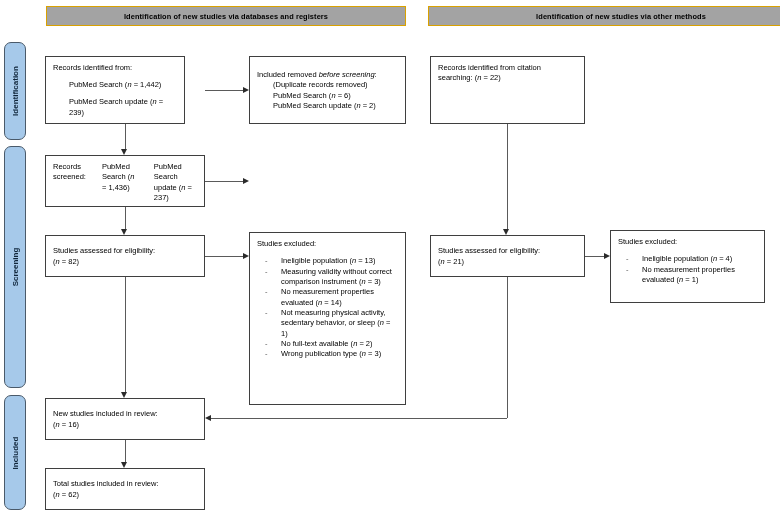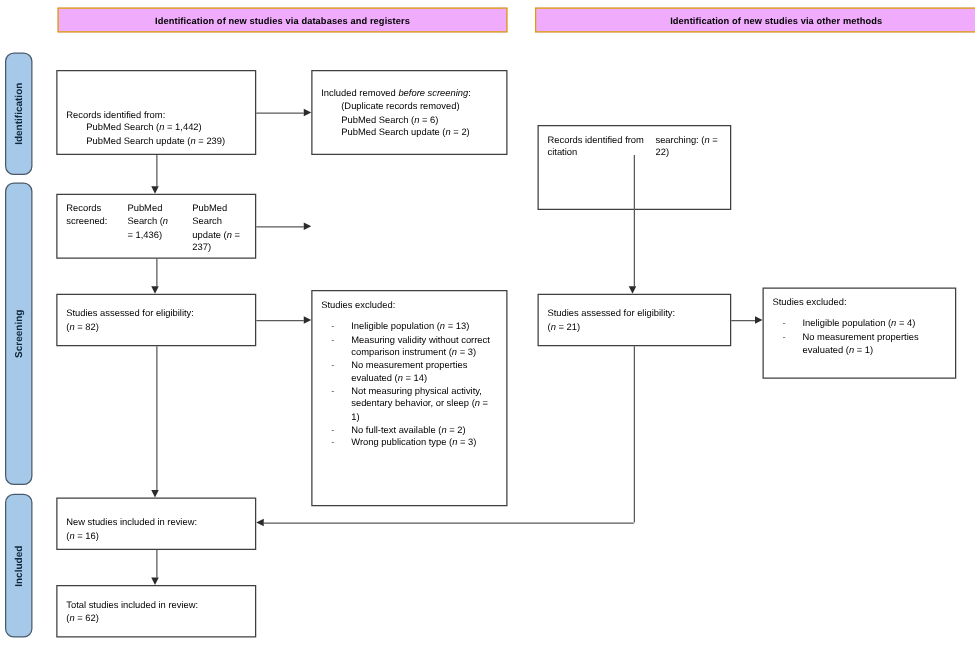--- a/index.html
+++ b/index.html
@@ -12,21 +12,21 @@
     width: 780px;
     height: 519px;
     background: #ffffff;
     font-family: "Liberation Sans", sans-serif;
     overflow: hidden;
   }
 
   
   .banner {
     position: absolute;
-    background: #f0abfc;
+    background: #a3a3a3;
     border: 1px solid #d9a100;
     border-radius: 0;
     color: #000000;
     font-size: 7.4px;
     font-weight: bold;
     display: flex;
     align-items: center;
     justify-content: center;
     letter-spacing: .1px;
     box-sizing: border-box;
@@ -129,34 +129,34 @@
   <div class="stage" style="left:4px; top:42px; width:22px; height:98px;">
     <span>Identification</span>
   </div>
   <div class="stage" style="left:4px; top:146px; width:22px; height:242px;">
     <span>Screening</span>
   </div>
   <div class="stage" style="left:4px; top:395px; width:22px; height:115px;">
     <span>Included</span>
   </div>
 
-  <div class="box" style="left:45px; top:56px; width:160px; height:68px; display:flex; flex-direction:column; justify-content:flex-end;">
+  <div class="box" style="left:45px; top:56px; width:140px; height:68px; display:flex; flex-direction:column; justify-content:space-between;">
     <div>Records identified from:</div>
     <div class="line2">PubMed Search (<i>n</i> = 1,442)</div>
     <div class="line2">PubMed Search update (<i>n</i> = 239)</div>
   </div>
 
   <div class="box" style="left:249px; top:56px; width:157px; height:68px; display:flex; flex-direction:column; justify-content:center;">
     <div><span>Included removed </span><span class="i">before screening</span><span>:</span></div>
     <div class="line2">(Duplicate records removed)</div>
     <div class="line2">PubMed Search (<i>n</i> = 6)</div>
     <div class="line2">PubMed Search update (<i>n</i> = 2)</div>
   </div>
 
-  <div class="box" style="left:430px; top:56px; width:155px; height:68px; display:flex; flex-direction:row; justify-content:center;margin-top:44px;">
+  <div class="box" style="left:430px; top:56px; width:155px; height:68px; display:flex; flex-direction:column; ">
     <div>Records identified from citation</div>
     <div>searching: (<i>n</i> = 22)</div>
   </div>
 
   <div class="hline" style="left:205px; top:90px; width:38px;"></div>
   <div class="arrow-r" style="left:243px; top:86.5px;"></div>
 
   <div class="vline" style="left:125px; top:124px; height:25px;"></div>
   <div class="arrow-d" style="left:121.4px; top:149px;"></div>
 
@@ -205,21 +205,21 @@
     <div>Studies excluded:</div>
     <ul class="reasons">
       <li>Ineligible population (<i>n</i> = 4)</li>
       <li>No measurement properties evaluated (<i>n</i> = 1)</li>
     </ul>
   </div>
 
   <div class="hline" style="left:585px; top:256px; width:19px;"></div>
   <div class="arrow-r" style="left:604px; top:252.5px;"></div>
 
-  <div class="box" style="left:45px; top:398px; width:160px; height:42px; display:flex; flex-direction:column; justify-content:flex-end;">
+  <div class="box" style="left:45px; top:398px; width:160px; height:42px; display:flex; flex-direction:column; justify-content:center;">
     <div>New studies included in review:</div>
     <div>(<i>n</i> = 16)</div>
   </div>
 
   <div class="box" style="left:45px; top:468px; width:160px; height:42px; display:flex; flex-direction:column; justify-content:center;">
     <div>Total studies included in review:</div>
     <div>(<i>n</i> = 62)</div>
   </div>
 
   <div class="vline" style="left:125px; top:277px; height:115px;"></div>

